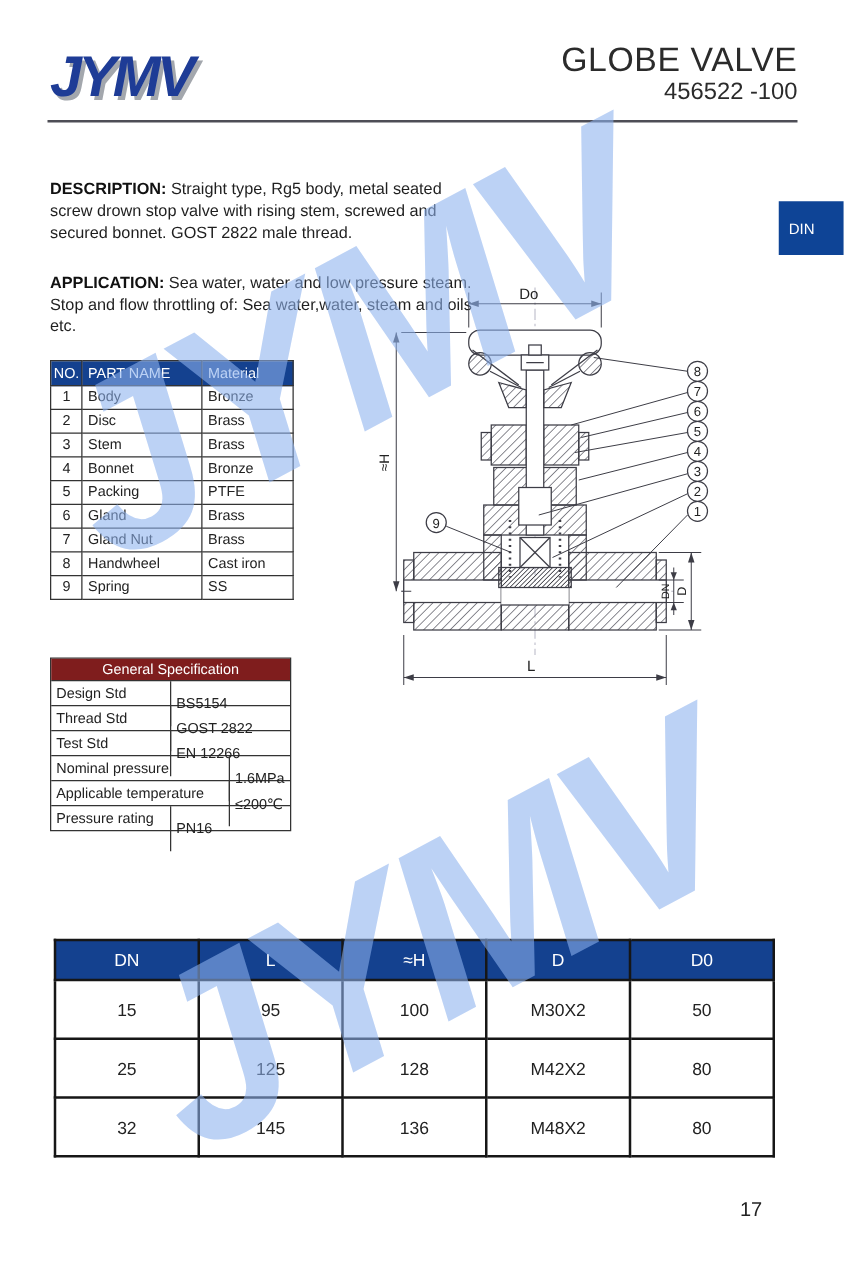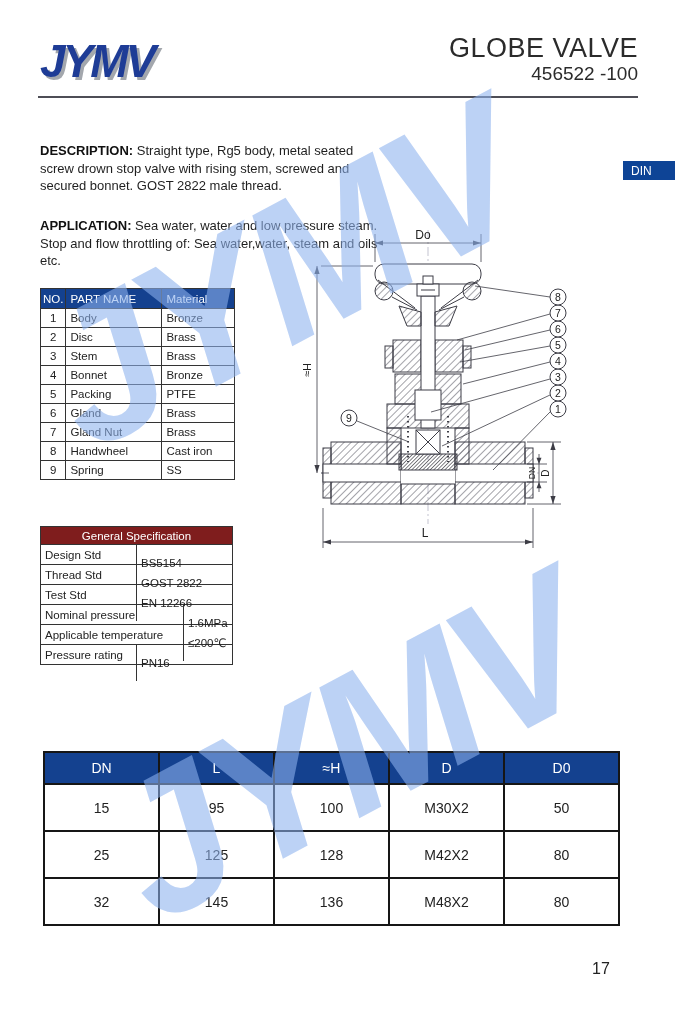--- a/index.html
+++ b/index.html
@@ -21,21 +21,21 @@
   
   .logo{
     left:40px;top:34px;font-size:46px;font-weight:900;font-style:italic;
     letter-spacing:-3px;color:#1e3c96;text-shadow:3px 3px 0 #a3a7ad;
   }
   .title{right:37px;top:33px;font-size:27px;color:#2b2b2b;letter-spacing:.5px;}
   .model{right:37px;top:63px;font-size:19px;color:#2b2b2b;}
   .rule{left:38px;top:96px;width:600px;height:2px;background:#4e4e56;}
 
   .din-tab{
-    left:623px;top:161px;width:52px;height:19px;background:#0e4496;
+    left:623px;top:161px;width:52px;height:43px;background:#0e4496;
     color:#fff;font-size:12px;display:flex;align-items:center;padding-left:8px;
     box-sizing:border-box;z-index:6;
   }
 
   .para{width:342px;font-size:13px;line-height:17.5px;color:#1f1f1f;}
   .para b{color:#111;}
   #description{left:40px;top:129px;}
   #application{left:40px;top:204px;}
 
   

